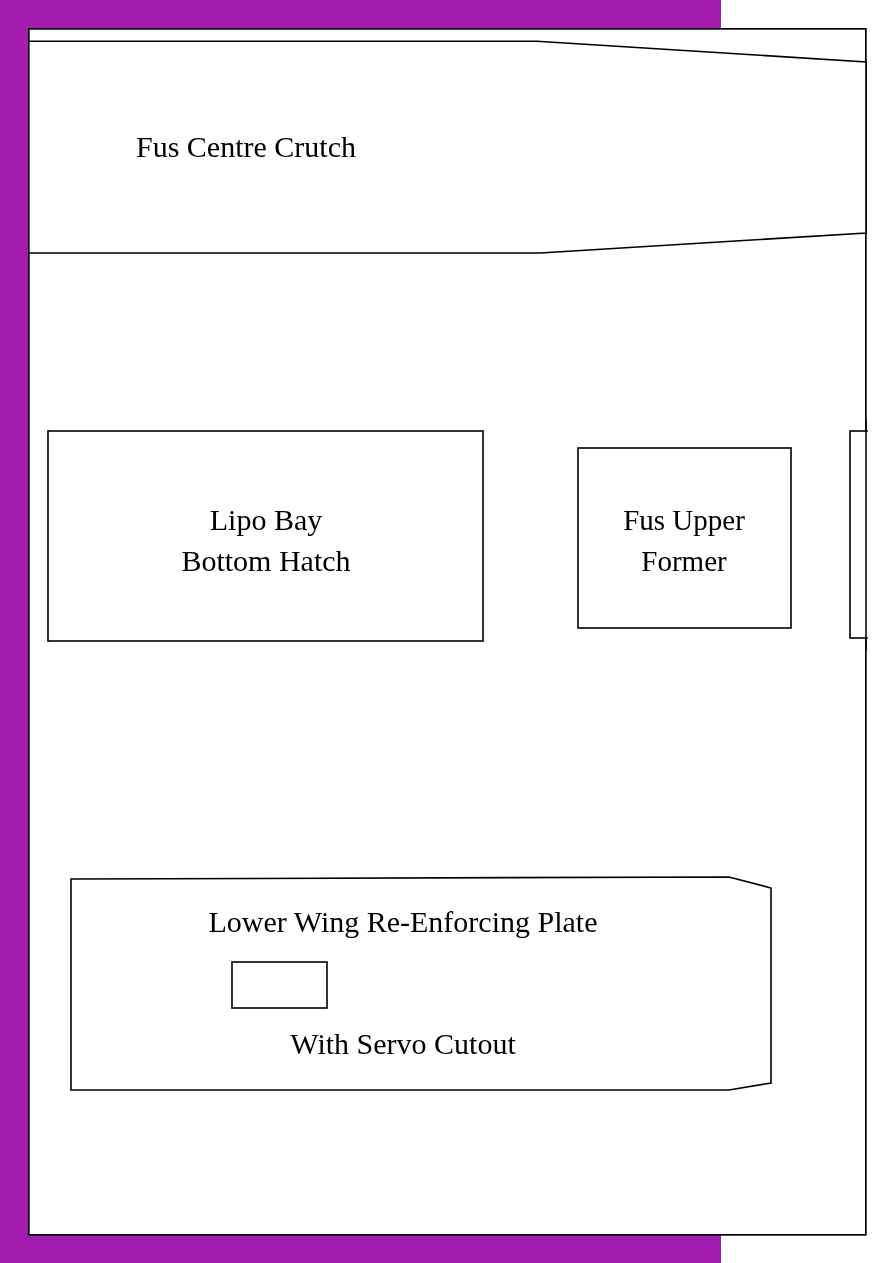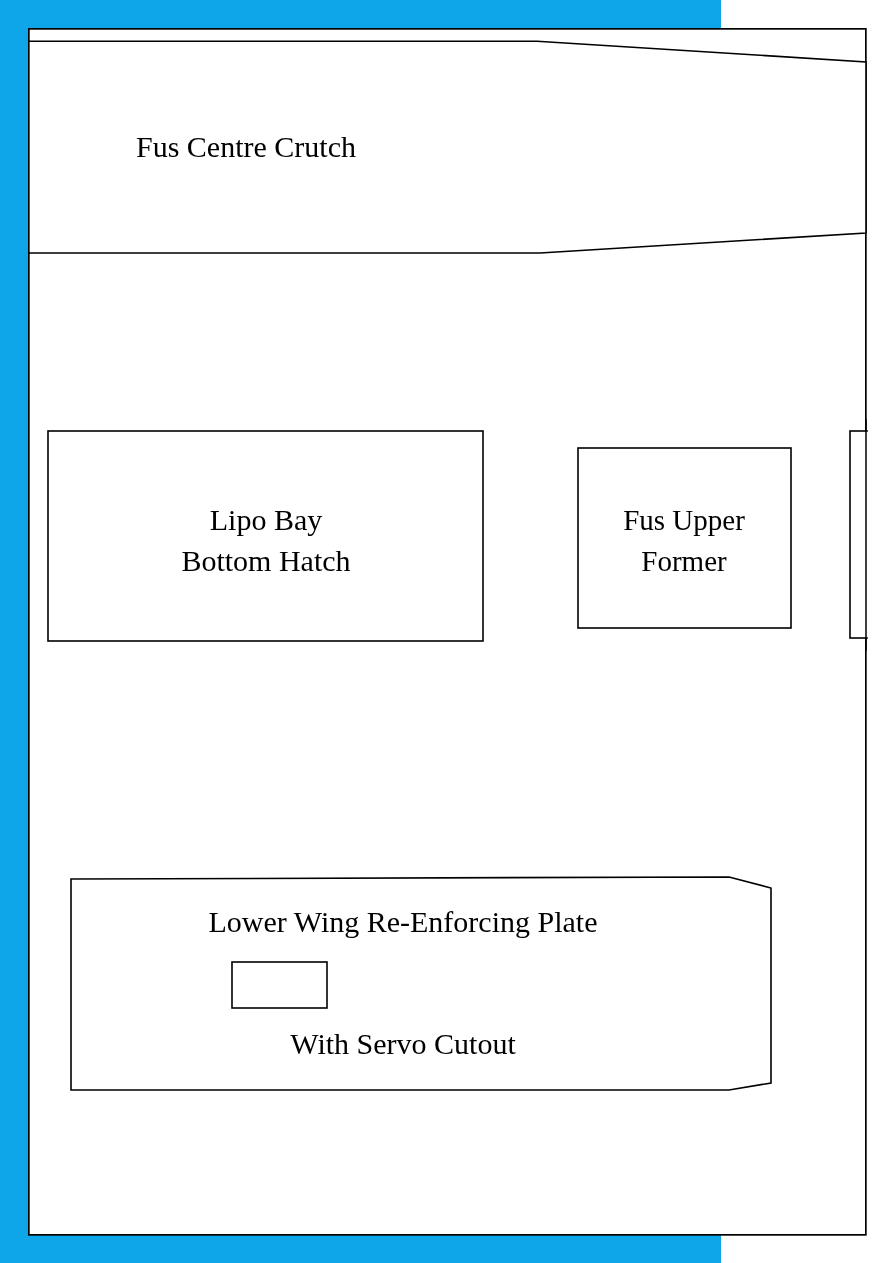--- a/index.html
+++ b/index.html
@@ -11,21 +11,21 @@
     width: 893px;
     height: 1263px;
     font-family: "Liberation Serif", "DejaVu Serif", serif;
     color: #000000;
     overflow: hidden;
   }
   #drawing-root {
     position: relative;
     width: 721px;
     height: 1263px;
-    background: #0ea5e9;
+    background: #a21caf;
   }
   svg#plan-svg {
     display: block;
     width: 893px;
     height: 1263px;
   }
   .part-outline {
     fill: #ffffff;
     stroke: #000000;
     stroke-width: 1.6;

